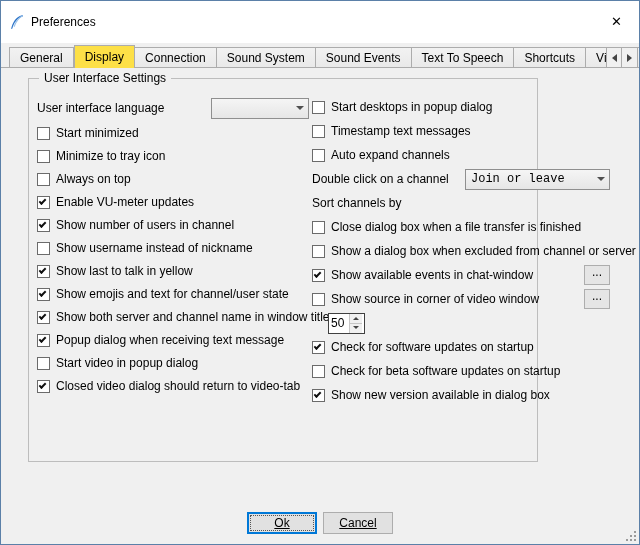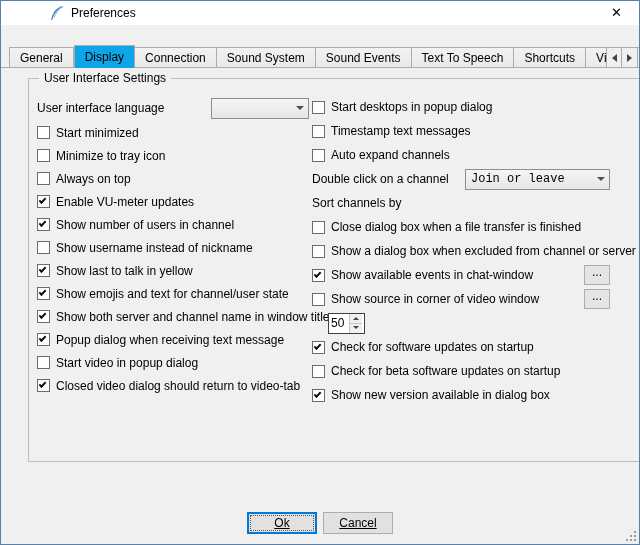--- a/index.html
+++ b/index.html
@@ -1,50 +1,50 @@
 <!DOCTYPE html>
 <html><head>
 <meta charset="utf-8">
 <style>
   * { margin:0; padding:0; box-sizing:border-box; }
   body { width:640px; height:545px; font-family:"Liberation Sans", sans-serif; font-size:12px; color:#000; }
   .window { position:relative; width:640px; height:545px; background:#f0f0f0; border:1px solid #5b80a8; overflow:hidden; }
 
   
-  .titlebar { position:absolute; top:0; left:0; right:0; height:24px; background:#ffffff; display:flex; align-items:center; border-bottom:1px solid #ffffff;padding-left:40px; }
+  .titlebar { position:absolute; top:0; left:0; right:0; height:42px; background:#ffffff; display:flex; align-items:center; border-bottom:1px solid #ffffff; }
   .app-icon { width:16px; height:16px; margin:0 6px 0 8px; flex:none; }
   .title { font-size:12px; }
   .close-btn { margin-left:auto; width:45px; height:30px; display:flex; align-items:center; justify-content:center; font-size:13px; cursor:default; }
 
   
   .tabbar { position:absolute; top:44px; left:0; right:0; height:23px; padding-left:8px; display:flex; align-items:flex-end; overflow:hidden; white-space:nowrap; }
   .tabline { position:absolute; top:66px; left:0; right:0; height:1px; background:#acacac; z-index:1; }
   .tab { position:relative; height:21px; padding:0 10px; display:flex; align-items:center; background:linear-gradient(#f2f2f2,#e9e9e9); border:1px solid #acacac; border-left-width:0; z-index:0; flex:none; }
   .tab:first-child { border-left-width:1px; }
-  .tab.active { background:#0ea5e9; height:23px; border-left-width:1px; z-index:2; border-bottom:0; }
+  .tab.active { background:#fde047; height:23px; border-left-width:1px; z-index:2; border-bottom:0; }
   .tab.clipped { padding-right:60px; }
   .tab-scroller { position:absolute; top:46px; right:1px; height:21px; display:flex; z-index:3; }
   .tsbtn { width:16px; height:21px; border:1px solid #acacac; background:#f0f0f0; display:flex; align-items:center; justify-content:center; }
   .tsbtn + .tsbtn { border-left:0; }
   .tri-l { width:0; height:0; border:4px solid transparent; border-right:5px solid #444; margin-left:-3px; }
   .tri-r { width:0; height:0; border:4px solid transparent; border-left:5px solid #444; margin-right:-3px; }
 
   
-  .groupbox { position:absolute; left:27px; top:77px; width:612px; height:384px; border:1px solid #bdbdbd; }
+  .groupbox { position:absolute; left:27px; top:77px; width:510px; height:384px; border:1px solid #bdbdbd; }
   .legend { position:absolute; top:-8px; left:10px; background:#f0f0f0; padding:0 5px; }
 
   .col-left  { position:absolute; left:8px;  top:16px; width:272px; }
   .col-right { position:absolute; left:283px; top:16px; width:298px; }
   .row { height:23px; display:flex; align-items:center; }
   .col-right .row { height:24px; }
   .row.space { justify-content:space-between; }
   .row.lang { height:26px; }
 
   
-  .cb { display:flex; align-items:center; cursor:default; }
+  .cb { display:flex; align-items:flex-end; cursor:default; }
   .cb .box { width:13px; height:13px; border:1px solid #6b6b6b; background:#fff; position:relative; flex:none; }
   .cb .mark { position:absolute; left:1px; top:2px; width:7px; height:4px; border-left:2px solid #101010; border-bottom:2px solid #101010; transform:rotate(-45deg); display:none; }
   .cb.checked .mark { display:block; }
   .cb .lbl { margin-left:6px; white-space:nowrap; }
 
   
   .combo { display:flex; align-items:center; border:1px solid #8f8f8f; background:linear-gradient(#f5f5f5,#e6e6e6); height:21px;font-family:Liberation Mono, monospace; }
   .combo .val { flex:1; padding:0 5px; white-space:nowrap; overflow:hidden; }
   .combo .chev { width:16px; display:flex; justify-content:center; align-items:center; }
   .tri-d { width:0; height:0; border:4px solid transparent; border-top:4px solid #505050; margin-top:4px; }

